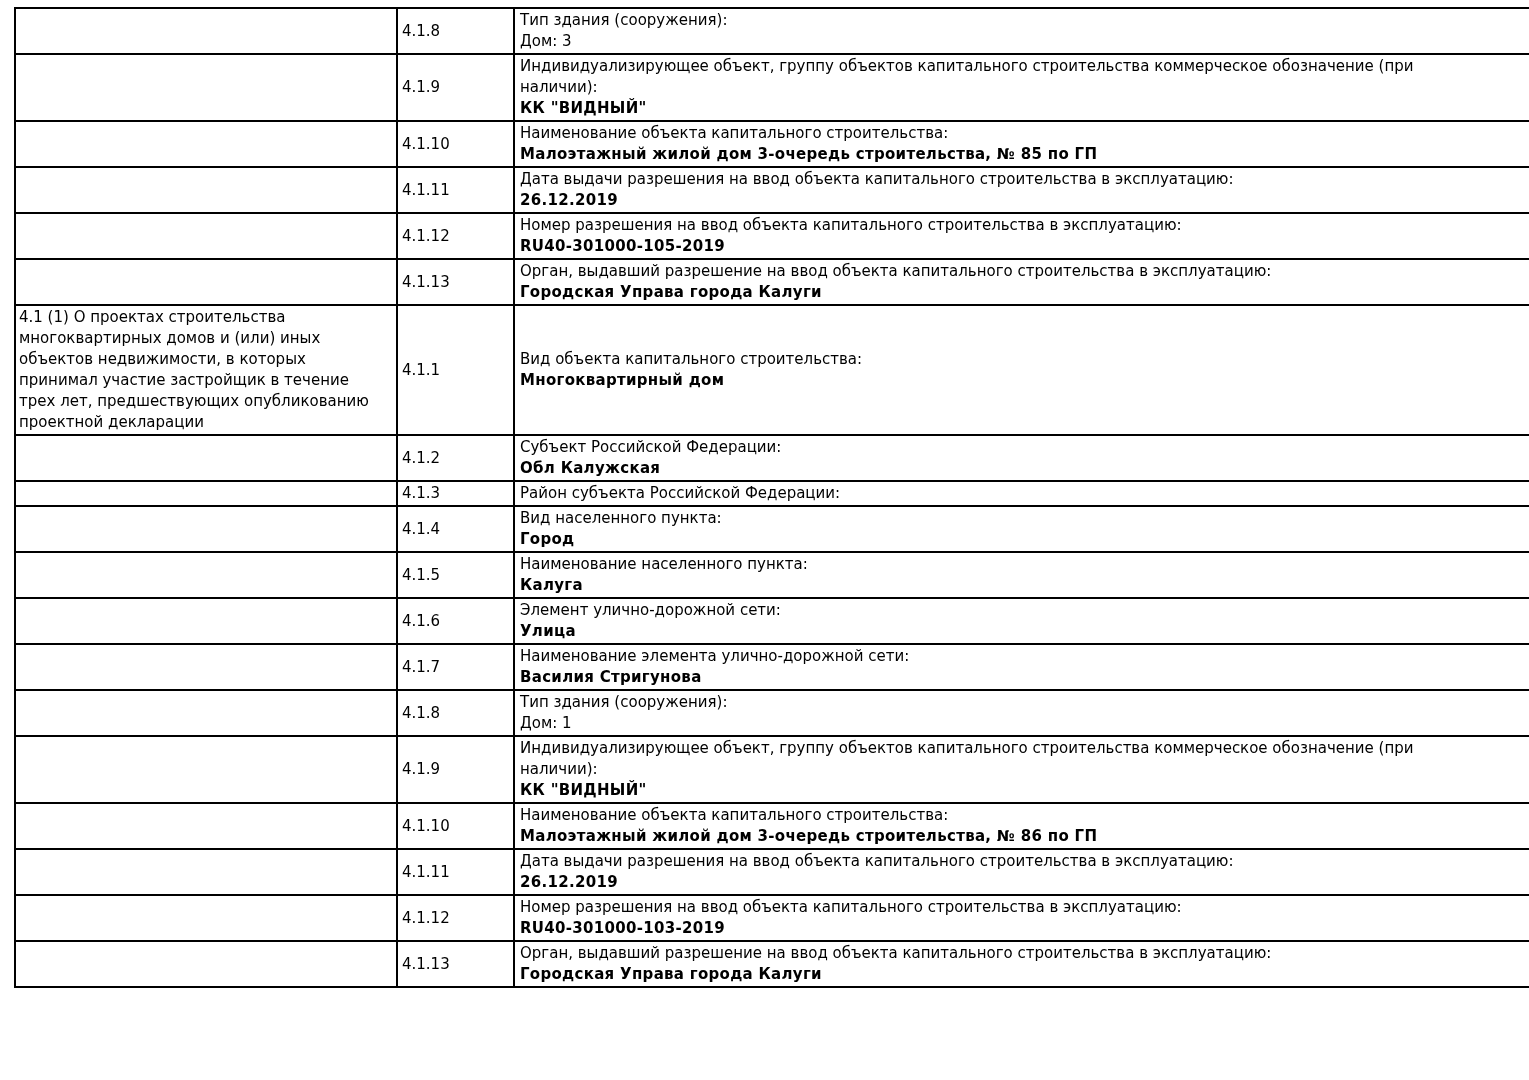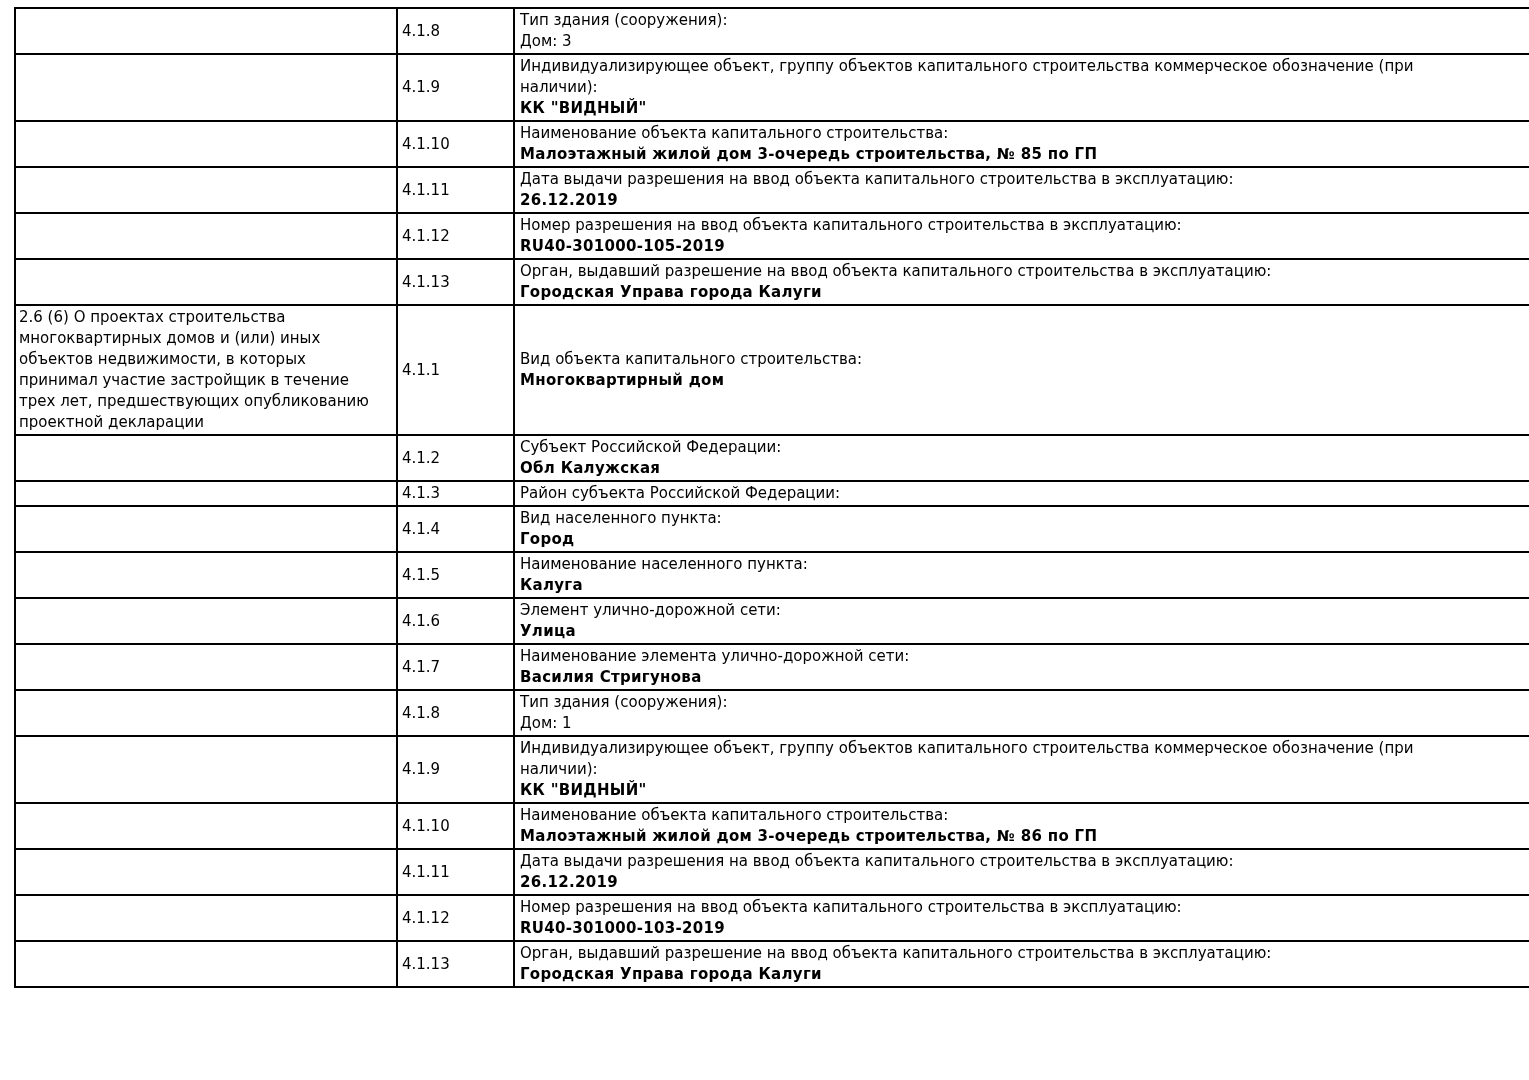--- a/index.html
+++ b/index.html
@@ -122,21 +122,21 @@
   <tr>
     <td class="c-left"></td>
     <td class="c-num">4.1.13</td>
     <td class="c-main">
       <div class="label">Орган, выдавший разрешение на ввод объекта капитального строительства в эксплуатацию:</div>
       <div class="value">Городская Управа города Калуги</div>
     </td>
   </tr>
 
   <tr class="tall">
-    <td class="c-left">2.6 (6) О проектах строительства
+    <td class="c-left">4.1 (1) О проектах строительства
 многоквартирных домов и (или) иных
 объектов недвижимости, в которых
 принимал участие застройщик в течение
 трех лет, предшествующих опубликованию
 проектной декларации</td>
     <td class="c-num">4.1.1</td>
     <td class="c-main">
       <div class="label">Вид объекта капитального строительства:</div>
       <div class="value">Многоквартирный дом</div>
     </td>

